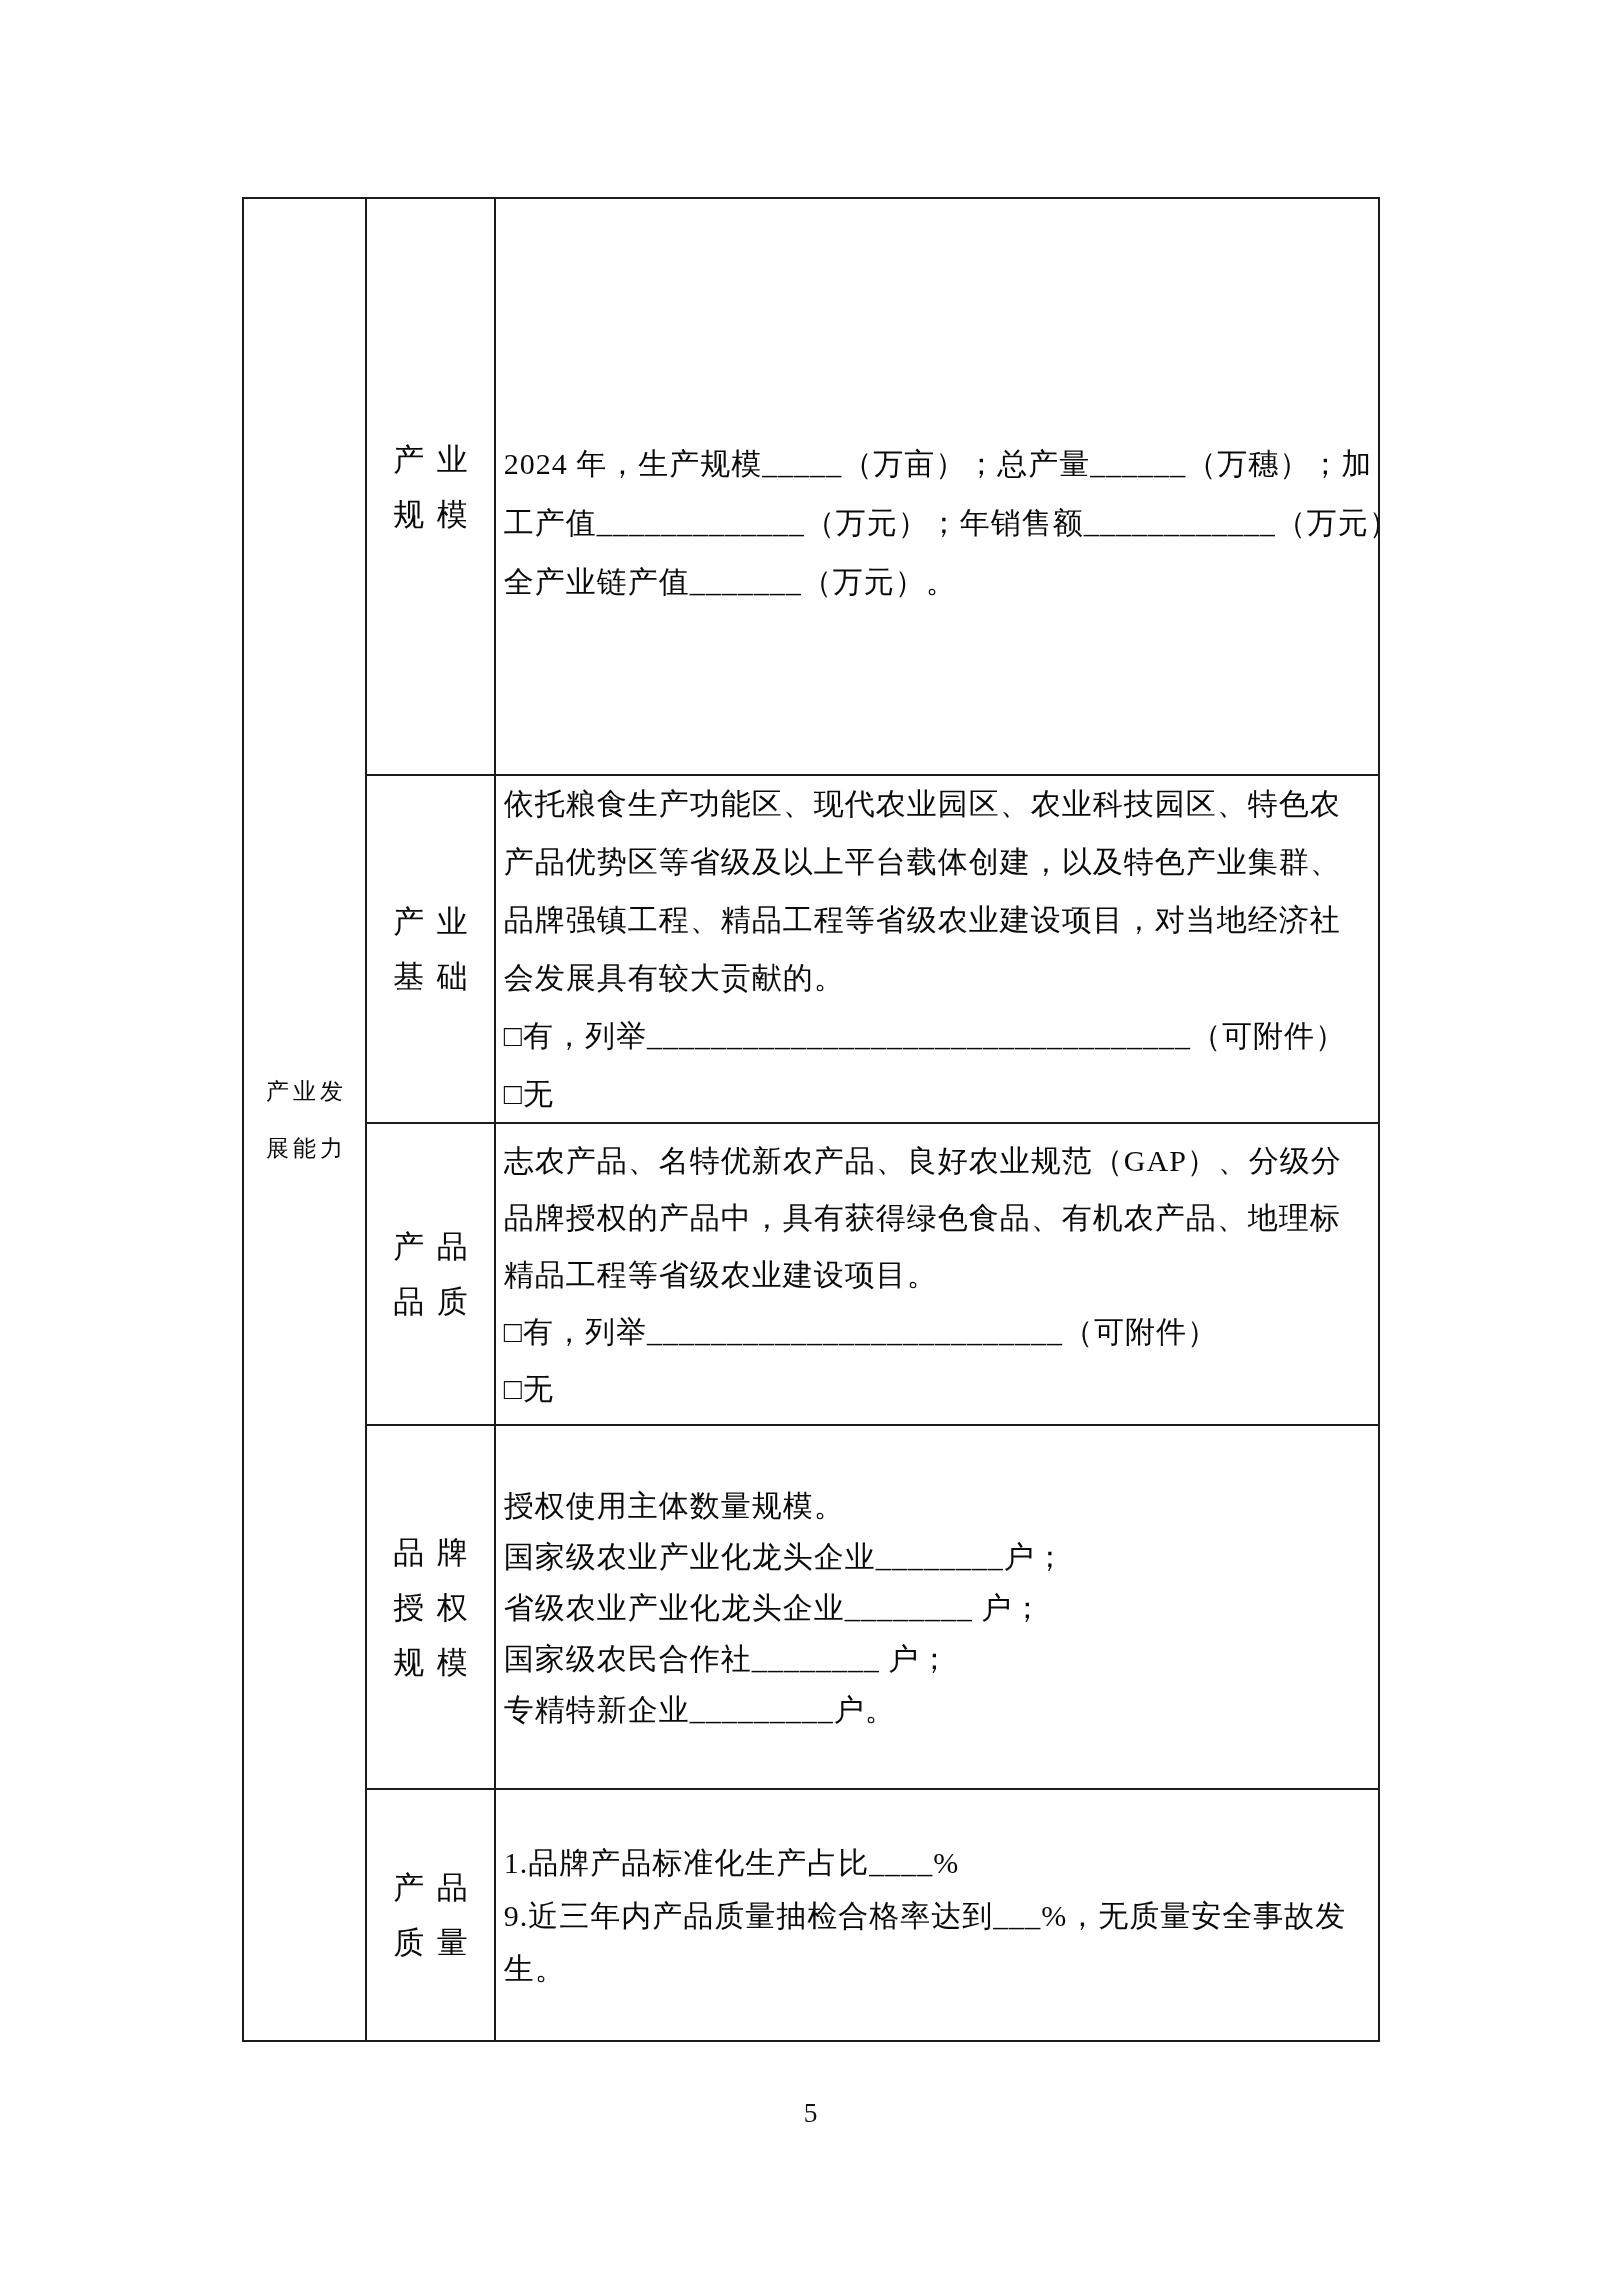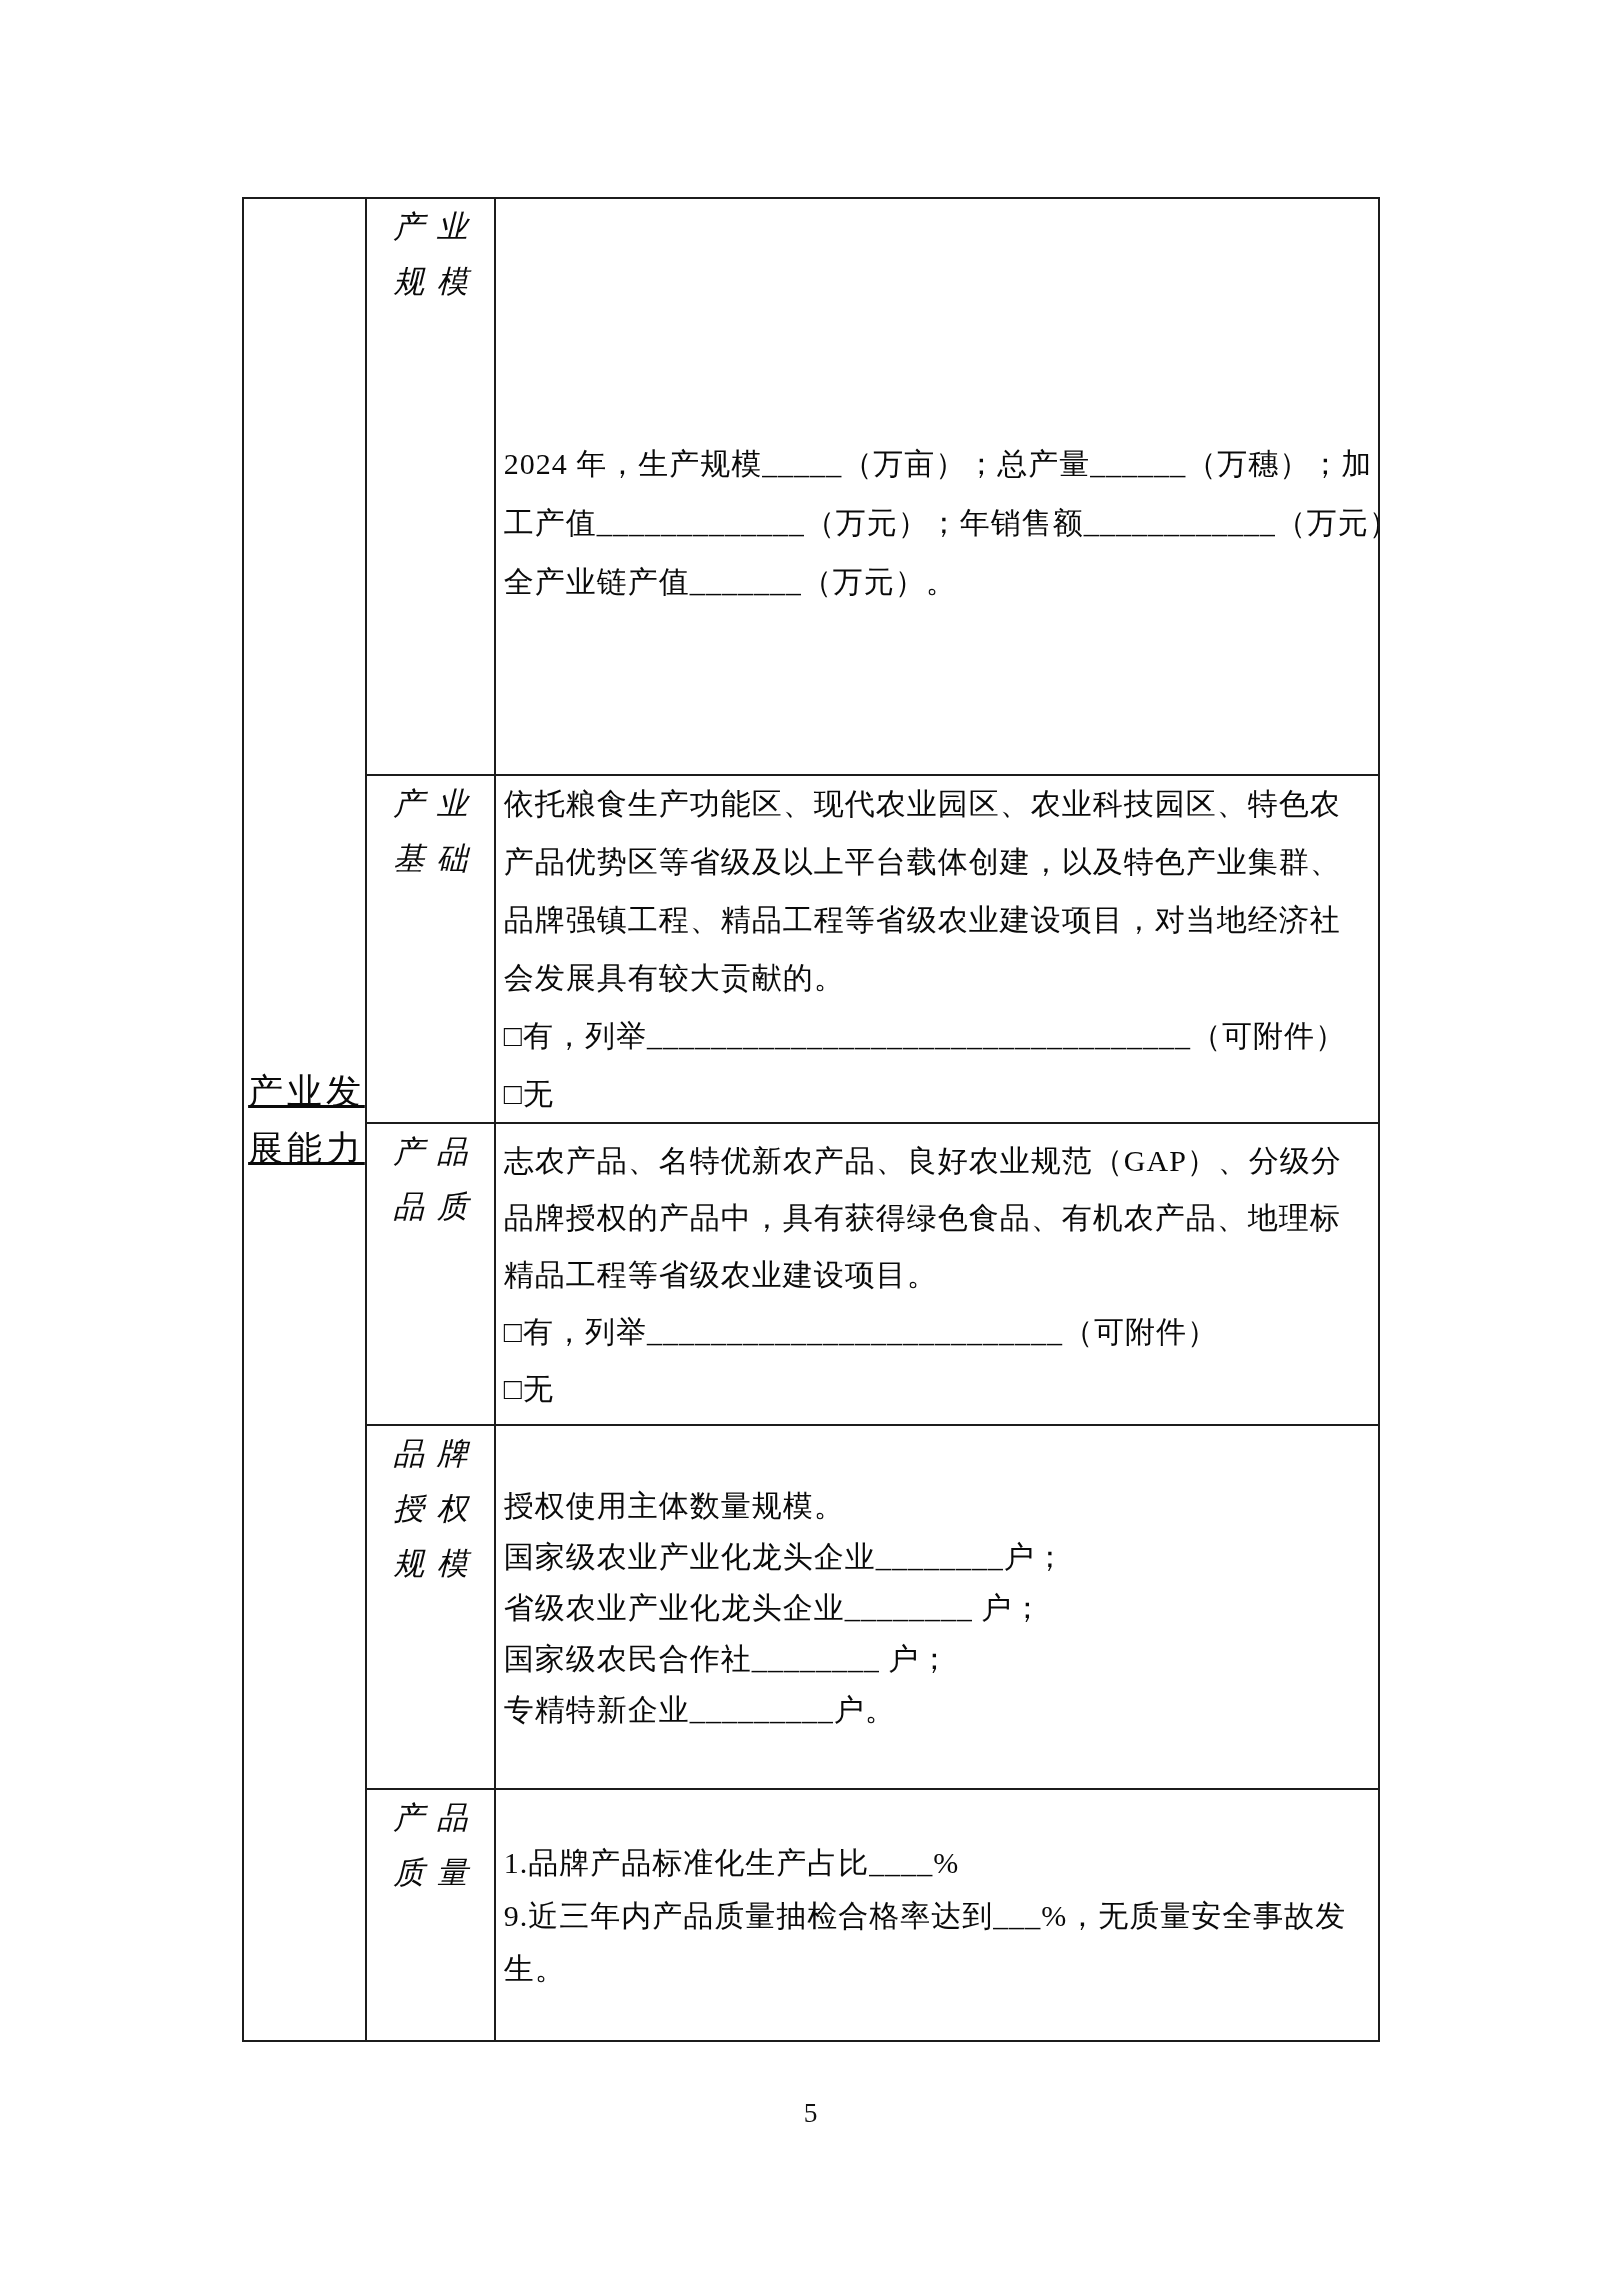--- a/index.html
+++ b/index.html
@@ -22,26 +22,26 @@
     grid-template-rows:577px 348px 302px 364px 1fr;
   }
   .cell { overflow:hidden; }
   .v-divide { border-right:2px solid #1c1c1c; }
   .h-divide { border-bottom:2px solid #1c1c1c; }
   .group-cell {
     grid-column:1; grid-row:1 / 6;
     display:flex; flex-direction:column; justify-content:center; align-items:center;
   }
   .group-line {
-    font-size:35px; line-height:57px; letter-spacing:3.9px; margin-right:-3.9px;
-    white-space:pre; text-decoration:underline;
+    font-size:23px; line-height:57px; letter-spacing:3.9px; margin-right:-3.9px;
+    white-space:pre; 
   }
   .label-cell {
     grid-column:2;
-    display:flex; flex-direction:column; justify-content:flex-start; align-items:center;font-style:italic;
+    display:flex; flex-direction:column; justify-content:center; align-items:center;
   }
   .label-line {
     font-size:31px; line-height:55px; letter-spacing:12.7px; margin-right:-12.7px;
     white-space:pre; text-align:center;
   }
   .content-cell {
     grid-column:3;
     display:flex; flex-direction:column; justify-content:center;
     padding:0 5.9px 0 7.8px;
     font-size:30px;

